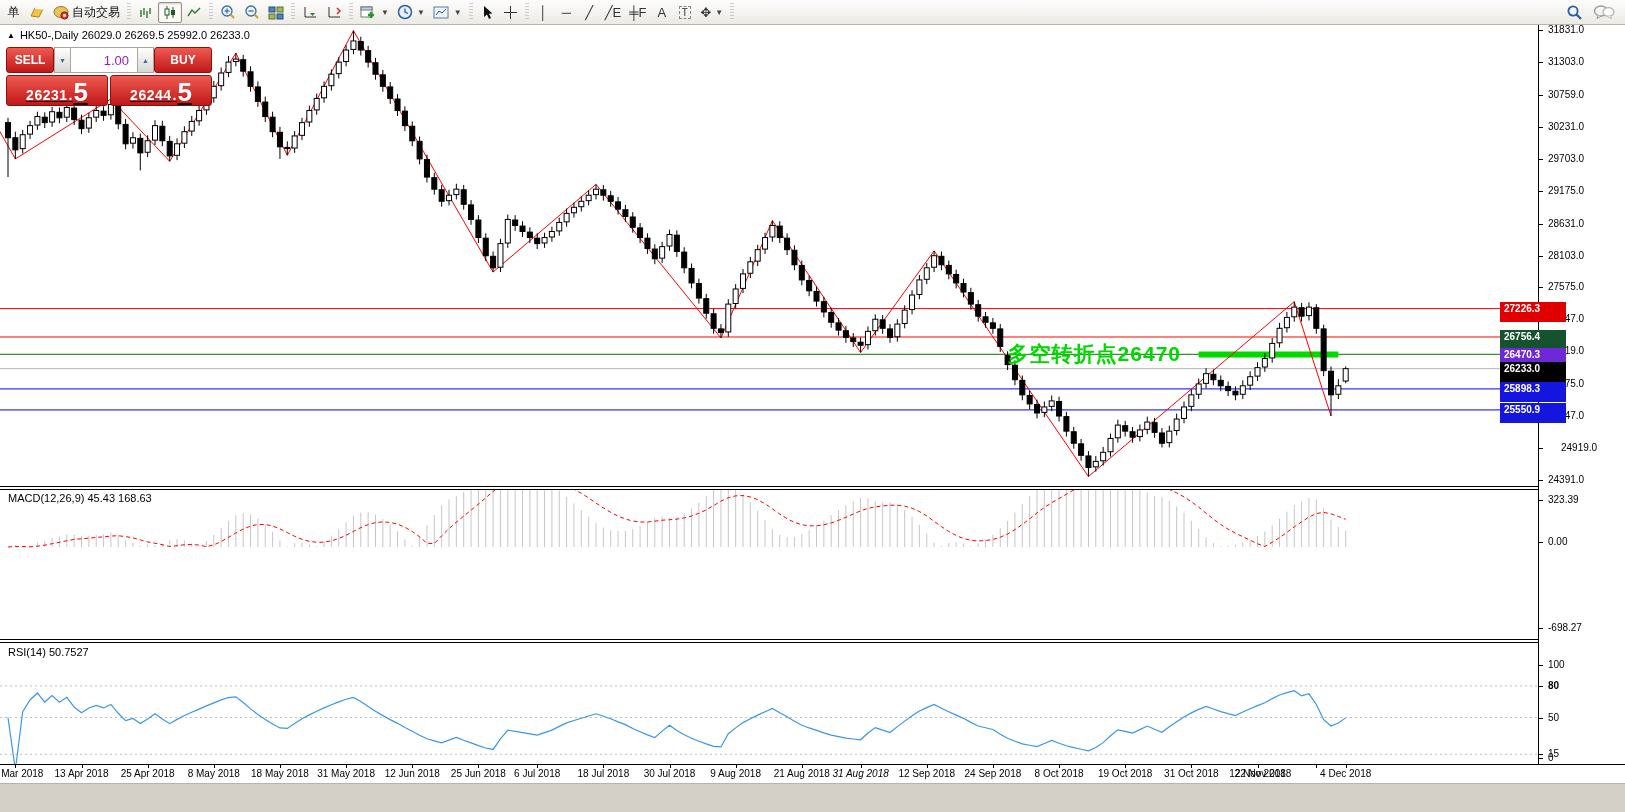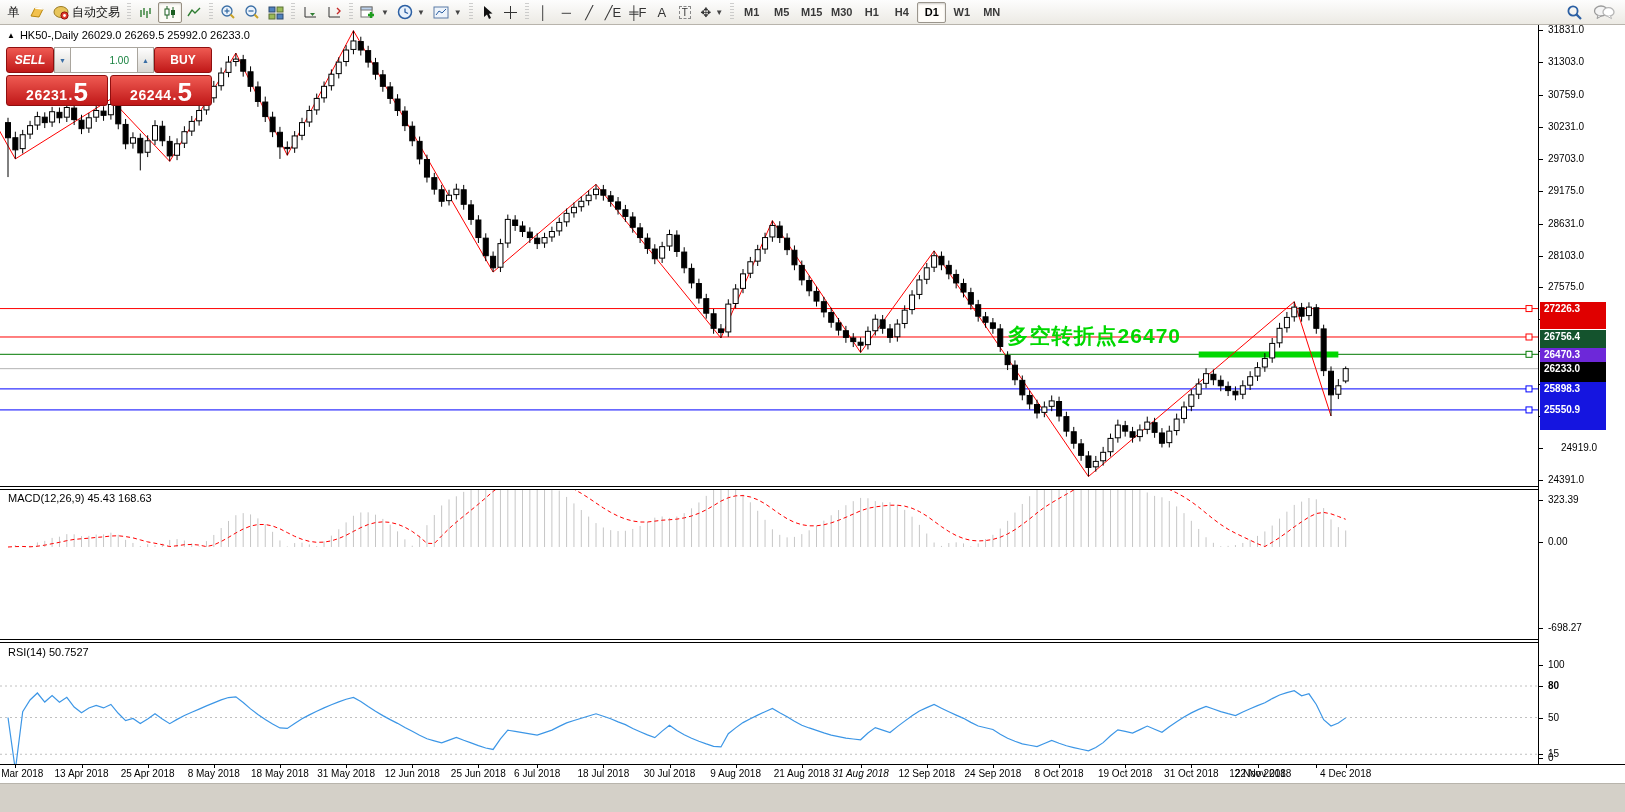--- a/index.html
+++ b/index.html
@@ -24,43 +24,43 @@
   #main-svg{top:25px;}
   #macd-svg{top:490px;}
   #rsi-svg{top:643px;}
   .divider{position:absolute;left:0;width:1625px;height:4px;border-top:1px solid #000;border-bottom:1px solid #000;background:#fff;box-sizing:border-box;}
   #divider1{top:486px;} #divider2{top:639px;}
   #bottom-line{position:absolute;left:0;top:764px;width:1625px;height:1px;background:#000;}
   #axis-line{position:absolute;left:1538px;top:25px;width:1px;height:740px;background:#000;}
   #axis-col{position:absolute;left:1539px;top:25px;width:86px;height:740px;background:#fff;}
   .tick-dash{position:absolute;left:1538px;width:5px;height:1px;background:#000;}
   .tick-label{position:absolute;left:1548px;font-size:10px;color:#000;white-space:nowrap;}
-  .price-label{position:absolute;left:1540px;min-width:58px;height:27px;line-height:13px;padding:0 4px;
+  .price-label{position:absolute;left:1500px;min-width:58px;height:20px;line-height:13px;padding:0 4px;
                font-size:10px;font-weight:bold;color:#fff;white-space:nowrap;}
   #chart-title{position:absolute;left:7px;top:29px;font-size:11px;color:#000;display:flex;align-items:center;gap:5px;z-index:5;}
   .tri{font-size:8px;color:#000;}
   #annotation{position:absolute;font-size:21px;font-weight:bold;color:#00d800;z-index:4;letter-spacing:1px;white-space:nowrap;}
   .pane-label{position:absolute;left:8px;font-size:11px;color:#000;z-index:5;}
   #macd-label{top:492px;} #rsi-label{top:646px;}
   #date-strip{position:absolute;left:0;top:765px;width:1625px;height:18px;background:#fff;}
   .date-label{position:absolute;top:3px;font-size:10px;color:#000;transform:translateX(-50%);white-space:nowrap;}
   .date-tick{position:absolute;top:0;width:1px;height:3px;background:#000;}
   #bottom-strip{position:absolute;left:0;top:783px;width:1625px;height:29px;background:#d4d0c8;border-top:1px solid #b8b4ac;}
   
   #trade-panel{position:absolute;left:6px;top:47px;width:206px;z-index:10;}
   .tp-row1{display:flex;height:26px;gap:0;}
   .red-btn{background:linear-gradient(#ef5a52,#c01818);border:1px solid #8f0f0f;border-radius:3px;color:#fff;
            font-weight:bold;display:flex;align-items:center;justify-content:center;box-sizing:border-box;}
-  .tp-sell{width:48px;font-size:12px;font-style:italic;}
+  .tp-sell{width:48px;font-size:12px;}
   .tp-buy{width:58px;font-size:12px;}
   .vol-btn{width:17px;background:linear-gradient(#fefefe,#d9d7d2);border:1px solid #a9a59d;display:flex;align-items:center;
            justify-content:center;font-size:7px;color:#3a6ea5;box-sizing:border-box;}
   .vol-field{width:66px;background:#fff;border:1px solid #a9a59d;border-left:none;border-right:none;display:flex;
-             align-items:center;justify-content:flex-end;padding-right:8px;font-size:10px;color:#15803d;box-sizing:border-box;}
-  .tp-row2{display:flex;gap:2px;margin-top:2px;height:31px;}
+             align-items:center;justify-content:flex-end;padding-right:8px;font-size:13px;color:#a21caf;box-sizing:border-box;}
+  .tp-row2{display:flex;gap:2px;margin-top:2px;height:31px;text-decoration:underline;}
   .tp-price{flex:1;border-radius:3px;display:flex;align-items:flex-end;justify-content:center;padding-bottom:2px;}
   .tp-price .main{font-size:14px;font-weight:bold;letter-spacing:.5px;}
   .tp-price .dot{font-size:14px;font-weight:bold;margin:0 1px;}
   .tp-price .frac{font-size:26px;font-weight:bold;line-height:22px;}
   .icon-svg{display:block;}
 </style>
 </head>
 <body>
 
 <div id="app">
@@ -223,31 +223,20 @@
         <span>A</span>
       </div>
     <div class="tb-btn">
       <span style="border:1px dashed #888;padding:0 2px;font-size:10px;color:#333;">T</span>
     </div>
     <div class="tb-btn glyph-tool">
         <span>✥</span>
         <span class="dd">▼</span>
       </div>
     <div class="tb-grip"></div>
-    <div id="tf-group" style="display:flex;align-items:center;gap:1px;">
-        <div class="tf-btn">M1</div>
-        <div class="tf-btn">M5</div>
-        <div class="tf-btn">M15</div>
-        <div class="tf-btn">M30</div>
-        <div class="tf-btn">H1</div>
-        <div class="tf-btn">H4</div>
-        <div class="tf-btn active">D1</div>
-        <div class="tf-btn">W1</div>
-        <div class="tf-btn">MN</div>
-      </div>
     <div class="tb-right">
       <span>
         <svg class="icon-svg" width="17" height="17">
             <circle cx="7" cy="7" r="4.6" fill="none" stroke="#2b5fa3" stroke-width="1.8"></circle>
             <line x1="10.4" y1="10.4" x2="15" y2="15" stroke="#2b5fa3" stroke-width="2.2"></line>
           </svg>
       </span>
       <span>
         <svg class="icon-svg" width="22" height="16">
             <ellipse cx="8" cy="7" rx="6.5" ry="5" fill="#f4f4f4" stroke="#9a9a9a" stroke-width="1.3"></ellipse>
@@ -670,21 +659,21 @@
           <span class="frac">5</span>
       </div>
       <div class="red-btn tp-price">
         <span class="main">26244</span>
           <span class="dot">.</span>
           <span class="frac">5</span>
       </div>
     </div>
   </div>
 
-  <div id="annotation" style="left: 1007.6px; top: 322px; color: rgb(0, 216, 0);">多空转折点26470</div>
+  <div id="annotation" style="left: 1007.6px; top: 340px; color: rgb(0, 216, 0);">多空转折点26470</div>
 
   <div id="divider1" class="divider"></div>
   <svg id="macd-svg" class="plot-svg" width="1538" height="148">
       <line x1="8" y1="57" x2="8" y2="57" stroke="#c6c6c6" stroke-width="1"></line>
       <line x1="15.35" y1="57" x2="15.35" y2="54.9853130985669" stroke="#c6c6c6" stroke-width="1"></line>
       <line x1="22.7" y1="57" x2="22.7" y2="55.94817272168775" stroke="#c6c6c6" stroke-width="1"></line>
       <line x1="30.049999999999997" y1="57" x2="30.049999999999997" y2="55.75557167483302" stroke="#c6c6c6" stroke-width="1"></line>
       <line x1="37.4" y1="57" x2="37.4" y2="52.423710974139716" stroke="#c6c6c6" stroke-width="1"></line>
       <line x1="44.75" y1="57" x2="44.75" y2="50.888289328968895" stroke="#c6c6c6" stroke-width="1"></line>
       <line x1="52.099999999999994" y1="57" x2="52.099999999999994" y2="47.913826422485315" stroke="#c6c6c6" stroke-width="1"></line>

